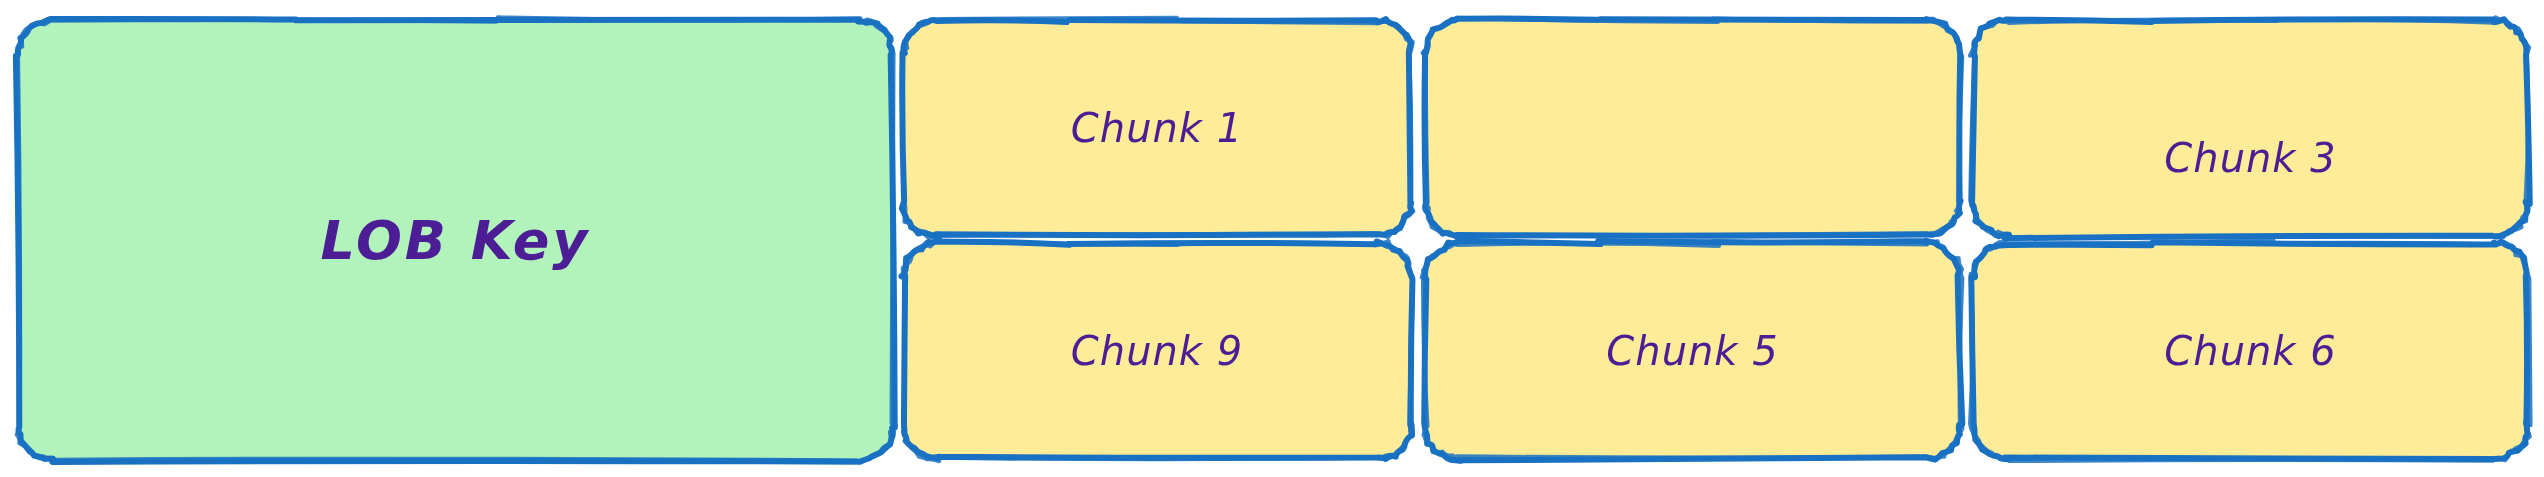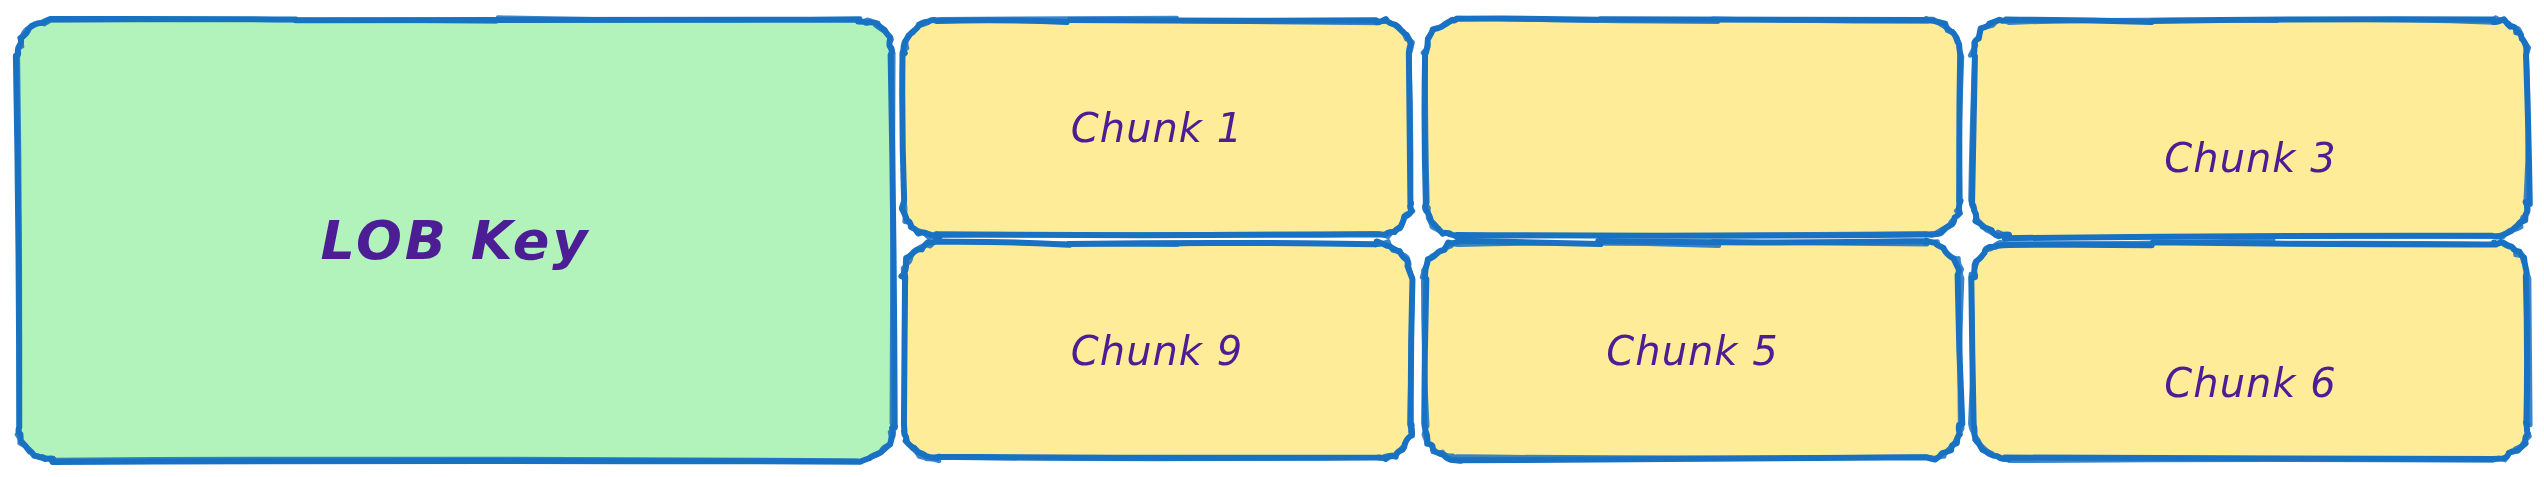--- a/index.html
+++ b/index.html
@@ -102,15 +102,15 @@
         <path d="M 2153.15 242.20 Q 2324.23 244.68 2496.02 244.48 Q 2493.75 241.30 2493.36 243.59 Q 2498.05 244.49 2501.17 241.93 Q 2508.54 246.94 2511.78 246.64 Q 2514.07 250.65 2519.52 251.79 Q 2521.74 256.16 2524.07 257.60 Q 2524.36 262.67 2525.77 268.46 Q 2527.13 272.14 2525.80 276.13 Q 2527.95 349.56 2526.41 423.10 Q 2527.55 424.65 2527.14 424.49 Q 2526.45 430.26 2527.75 433.38 Q 2524.02 438.07 2525.65 443.30 Q 2521.27 446.69 2517.59 450.71 Q 2512.86 450.22 2508.76 452.96 Q 2508.01 457.24 2502.62 458.51 Q 2498.36 458.85 2493.40 459.02 Q 2248.79 457.66 2004.86 457.54 Q 2008.15 459.68 2008.22 458.91 Q 2000.87 459.44 1998.28 456.63 Q 1992.97 456.05 1988.91 453.73 Q 1985.94 451.39 1982.42 449.82 Q 1980.08 444.33 1975.25 439.65 Q 1975.48 438.69 1974.38 433.91 Q 1974.81 429.41 1973.67 424.50 Q 1972.04 351.26 1971.31 277.44 Q 1972.49 277.50 1974.98 277.16 Q 1973.62 273.03 1974.67 267.74 Q 1974.10 265.51 1975.83 261.70 Q 1981.09 258.07 1984.69 252.45 Q 1984.57 248.64 1989.91 246.95 Q 1994.64 247.40 1997.88 245.78 Q 2002.97 245.33 2009.04 245.02 Q 2078.61 244.20 2151.69 245.15" fill="none" stroke="#1971c2" stroke-width="6" stroke-linecap="round" stroke-linejoin="round"></path>
         <path d="M 2276.84 243.43 Q 2382.96 242.39 2496.25 244.51 Q 2493.42 245.26 2496.09 243.98 Q 2496.73 244.42 2503.63 241.85 Q 2508.42 244.84 2510.72 245.55 Q 2515.56 248.22 2515.54 254.91 Q 2522.76 255.20 2522.39 258.75 Q 2523.08 262.35 2525.60 265.59 Q 2526.83 273.18 2529.10 278.46 Q 2529.52 349.20 2530.33 424.93 Q 2527.09 422.66 2525.15 422.18 Q 2525.91 428.14 2529.59 436.40 Q 2527.13 438.56 2522.44 443.86 Q 2522.08 445.70 2515.38 448.49 Q 2516.76 453.33 2509.11 452.60 Q 2508.99 454.39 2505.11 460.10 Q 2497.68 455.99 2492.66 460.51 Q 2251.07 459.07 2009.15 460.82 Q 2008.72 460.04 2008.69 460.29 Q 2000.97 459.54 1996.57 455.15 Q 1992.20 458.14 1992.66 453.68 Q 1987.02 451.80 1982.93 446.99 Q 1979.86 445.22 1978.78 440.65 Q 1977.27 438.91 1972.19 430.61 Q 1971.07 428.72 1970.29 423.74 Q 1974.47 349.58 1970.81 274.07 Q 1974.16 276.29 1975.80 274.90 Q 1973.98 271.62 1974.15 270.25 Q 1977.85 261.96 1976.65 261.77 Q 1982.60 256.94 1985.94 250.48 Q 1986.26 250.88 1991.28 249.01 Q 1994.72 244.25 2000.36 242.23 Q 2003.71 243.08 2008.38 243.57 Q 2140.59 243.94 2273.25 240.15" fill="none" stroke="#1971c2" stroke-width="4.5" stroke-linecap="round" stroke-linejoin="round" stroke-opacity="0.85"></path>
       </g>
     </svg>
   <div class="label-layer" id="labels">
       <div class="node-label key" style="left: 455.5px; top: 240px;">LOB Key</div>
       <div class="node-label chunk" style="left: 1157px; top: 128px;">Chunk 1</div>
       <div class="node-label chunk" style="left: 2250.5px; top: 125px; margin-top: 33px;">Chunk 3</div>
       <div class="node-label chunk" style="left: 1157px; top: 351px;">Chunk 9</div>
       <div class="node-label chunk" style="left: 1692.5px; top: 351px;">Chunk 5</div>
-      <div class="node-label chunk" style="left: 2250.5px; top: 351px; margin-top: 32px;">Chunk 6</div>
+      <div class="node-label chunk" style="left: 2250.5px; top: 351px;">Chunk 6</div>
     </div>
 </div>
 
 </body></html>

